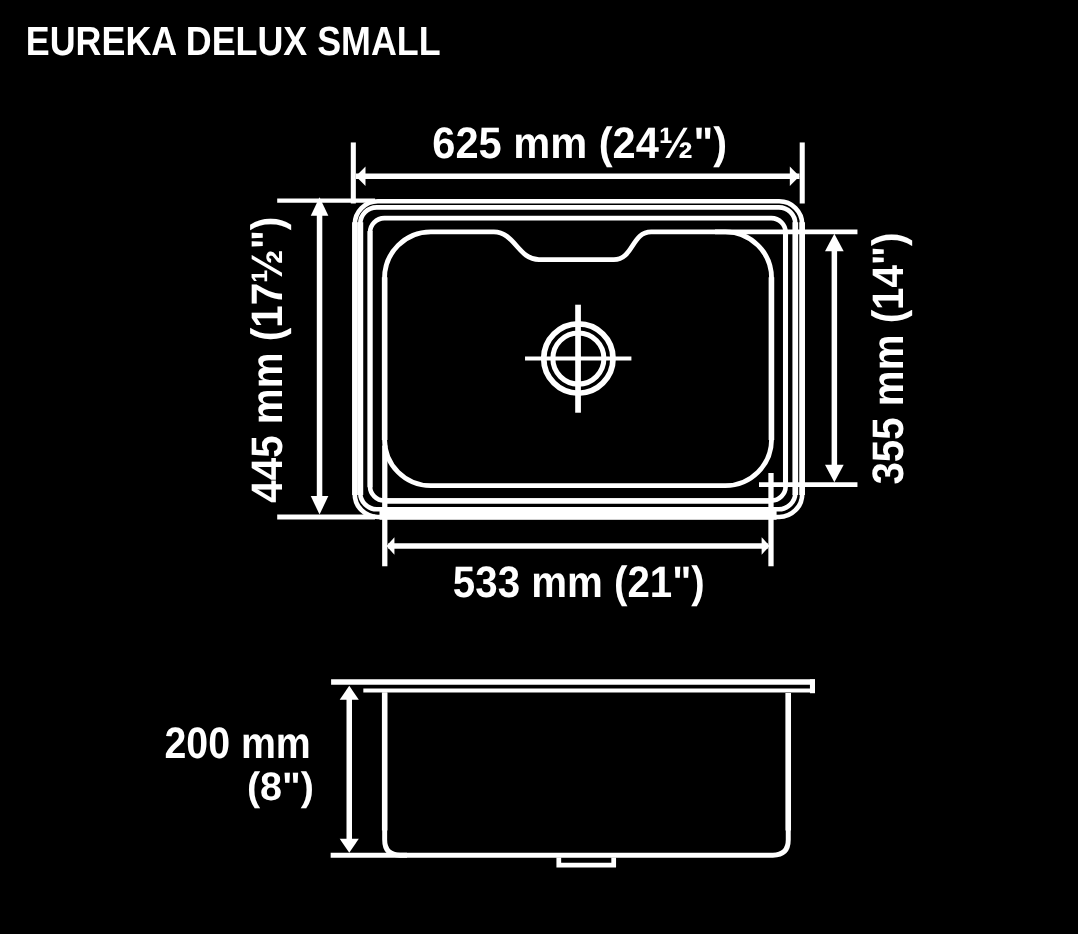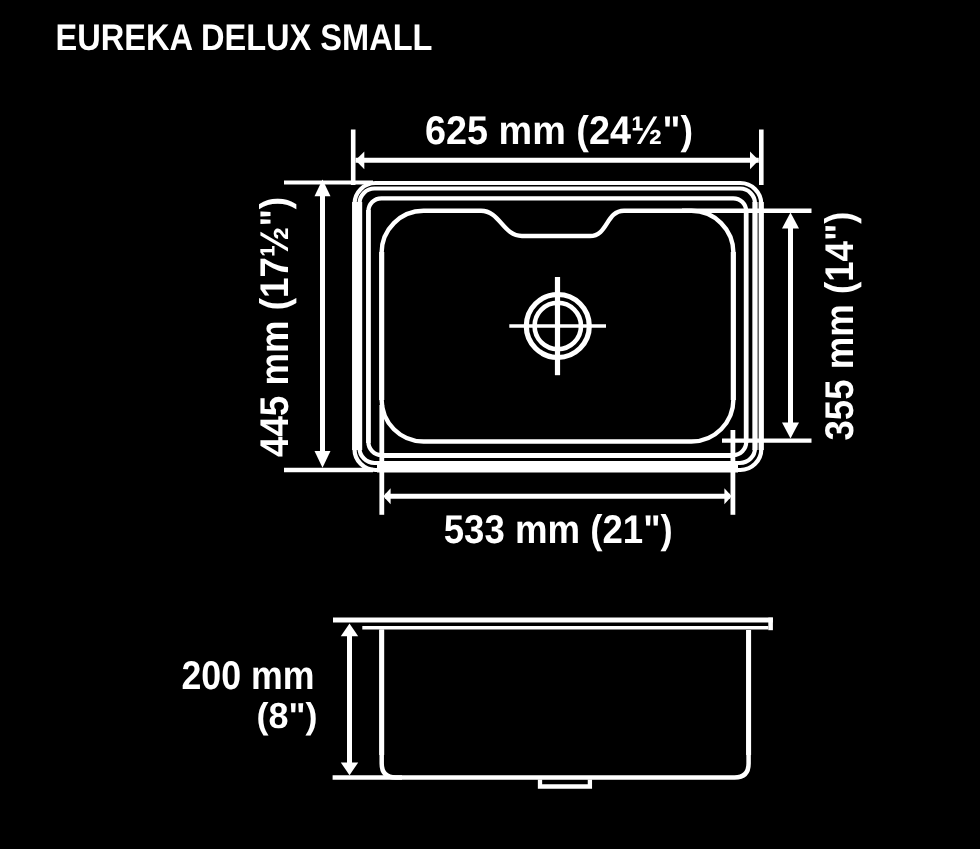--- a/index.html
+++ b/index.html
@@ -1,16 +1,16 @@
 <!DOCTYPE html>
 <html><head>
 <meta charset="utf-8">
 <style>
   html,body{margin:0;padding:0;background:#000;}
-  .wrap{width:940px;height:849px;background:#000;overflow:hidden;transform:translateZ(0);will-change:transform;margin-left:32px;}
+  .wrap{width:940px;height:849px;background:#000;overflow:hidden;transform:translateZ(0);will-change:transform;}
   text{font-family:"Liberation Sans",sans-serif;font-weight:bold;fill:#fff;}
   svg{-webkit-font-smoothing:antialiased;text-rendering:geometricPrecision;}
 </style>
 </head>
 <body>
 <div class="wrap">
 <svg width="980" height="849" viewBox="0 0 980 849">
   <rect x="0" y="0" width="980" height="849" fill="#000"></rect>
   <g stroke="#fff" fill="none">
 

